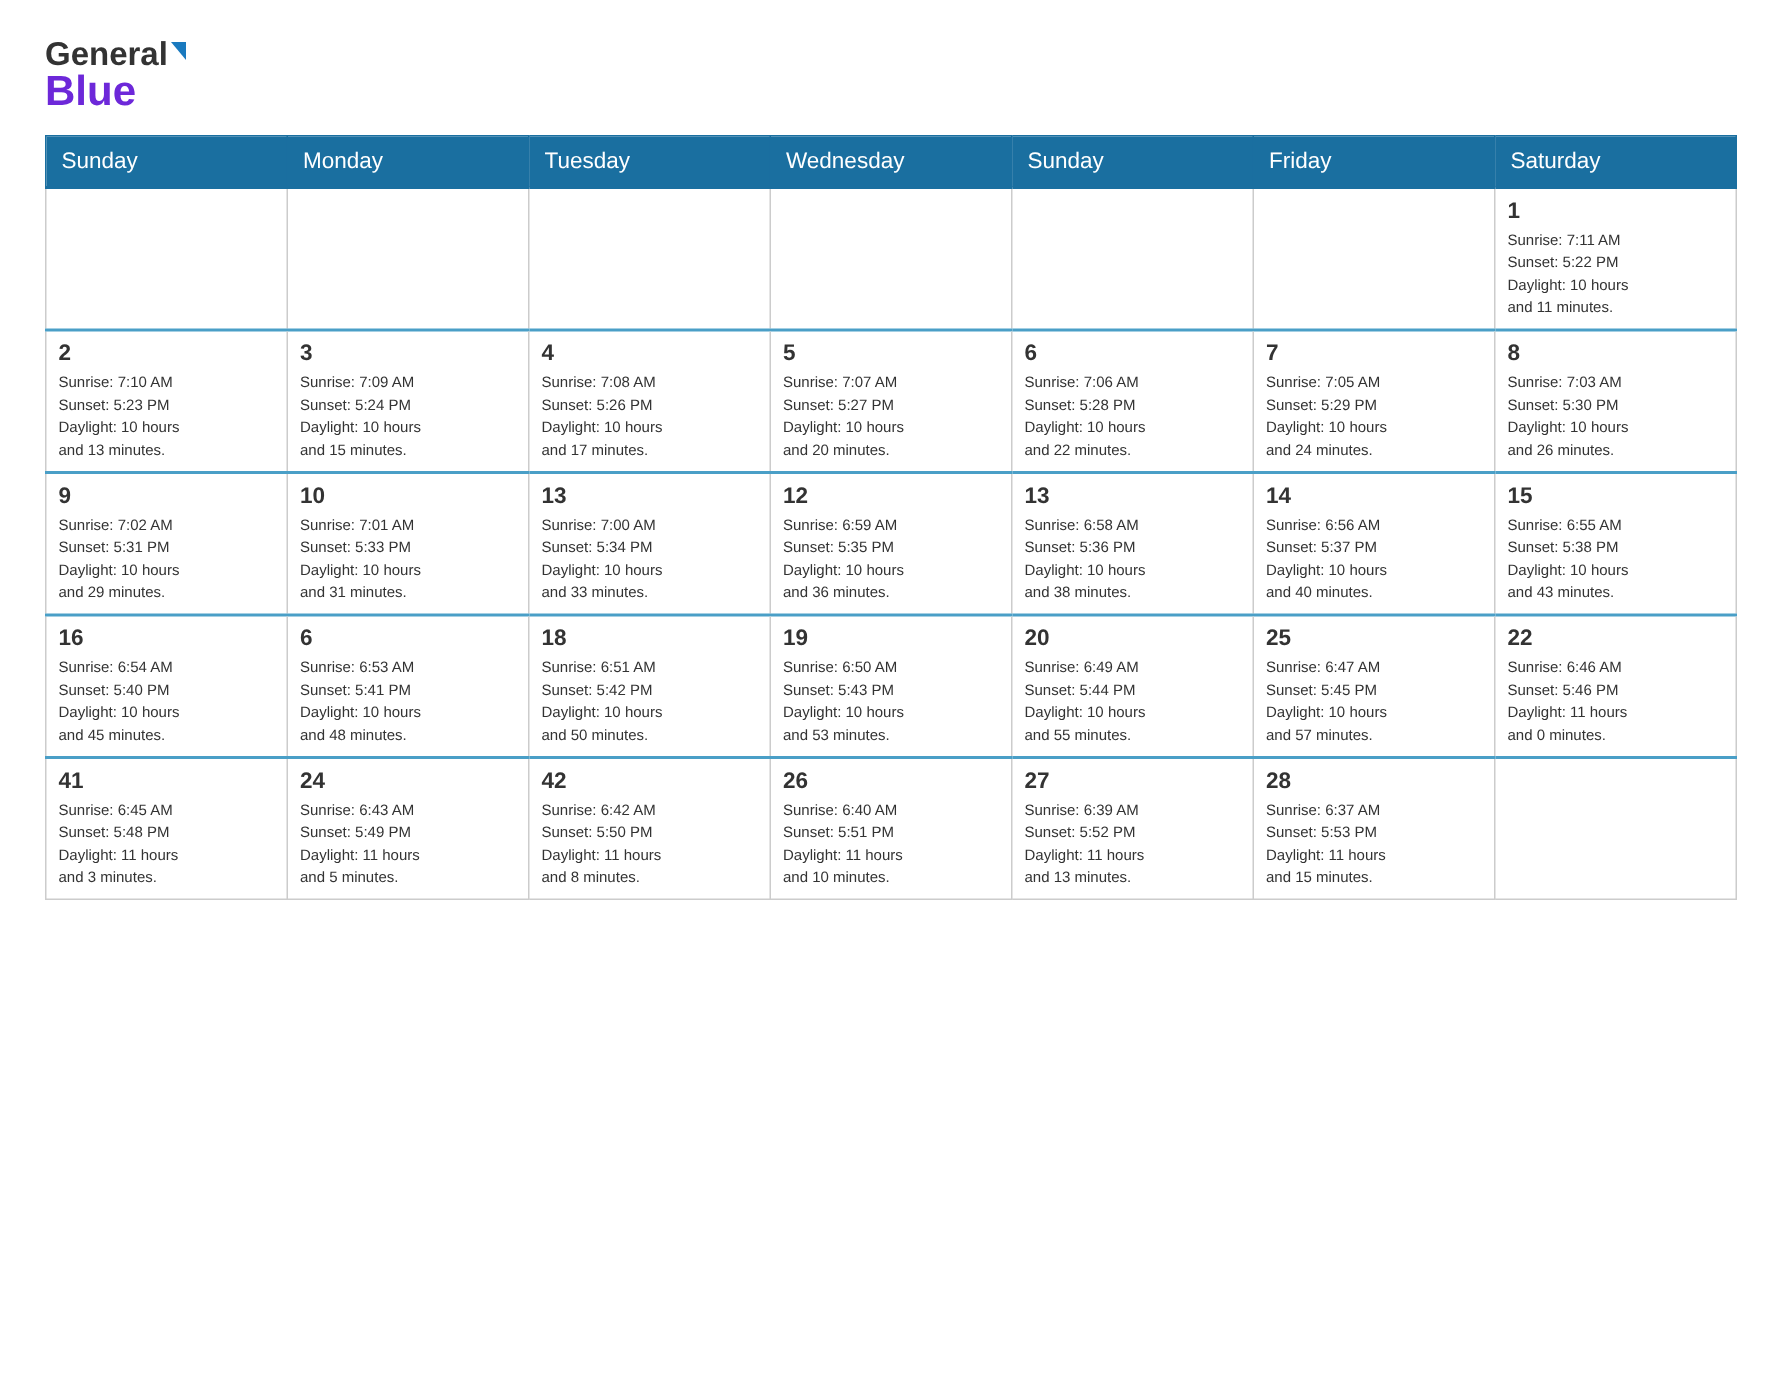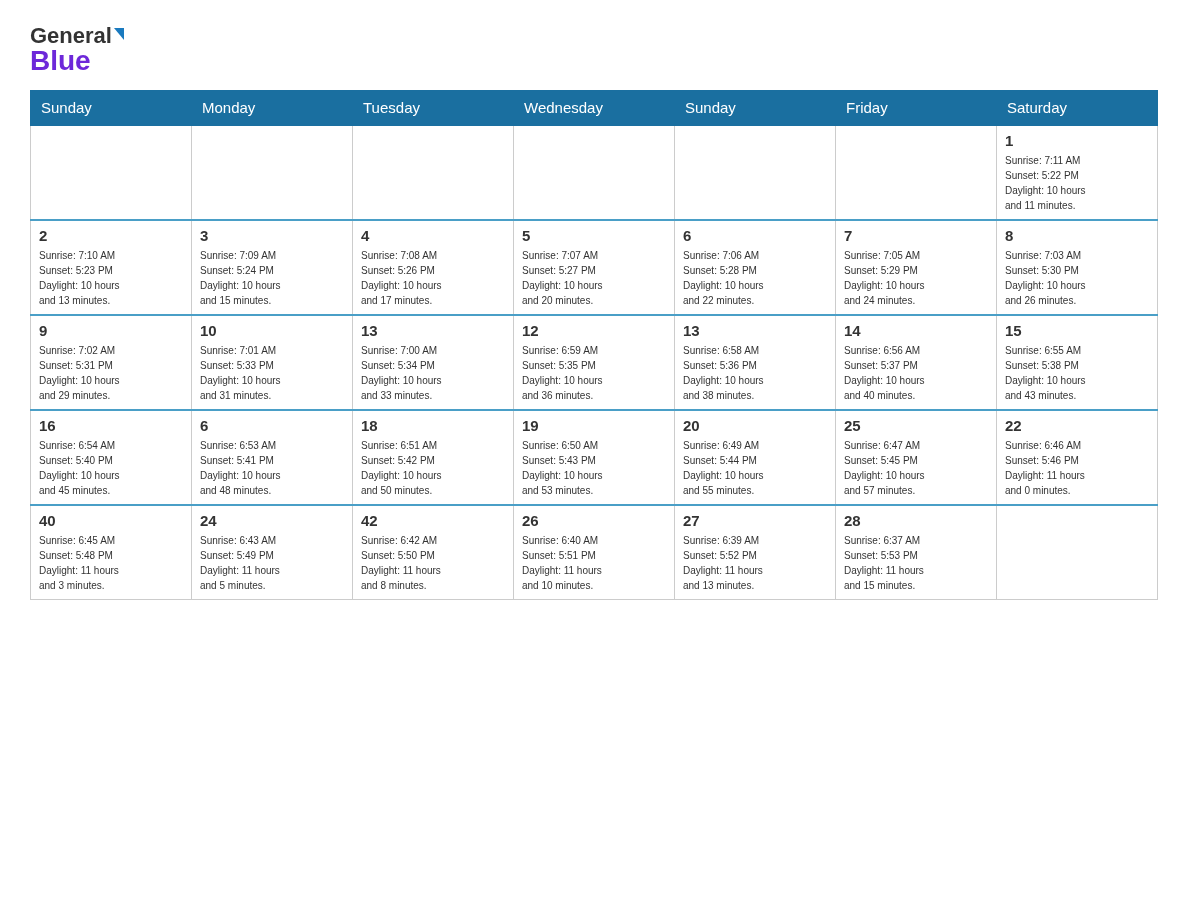--- a/index.html
+++ b/index.html
@@ -230,21 +230,21 @@
           <span class="day-number">25</span>
           <div class="day-info">Sunrise: 6:47 AM<br>Sunset: 5:45 PM<br>Daylight: 10 hours<br>and 57 minutes.</div>
         </td>
         <td>
           <span class="day-number">22</span>
           <div class="day-info">Sunrise: 6:46 AM<br>Sunset: 5:46 PM<br>Daylight: 11 hours<br>and 0 minutes.</div>
         </td>
       </tr>
       <tr>
         <td>
-          <span class="day-number">40</span>
+          <span class="day-number">41</span>
           <div class="day-info">Sunrise: 6:45 AM<br>Sunset: 5:48 PM<br>Daylight: 11 hours<br>and 3 minutes.</div>
         </td>
         <td>
           <span class="day-number">24</span>
           <div class="day-info">Sunrise: 6:43 AM<br>Sunset: 5:49 PM<br>Daylight: 11 hours<br>and 5 minutes.</div>
         </td>
         <td>
           <span class="day-number">42</span>
           <div class="day-info">Sunrise: 6:42 AM<br>Sunset: 5:50 PM<br>Daylight: 11 hours<br>and 8 minutes.</div>
         </td>

